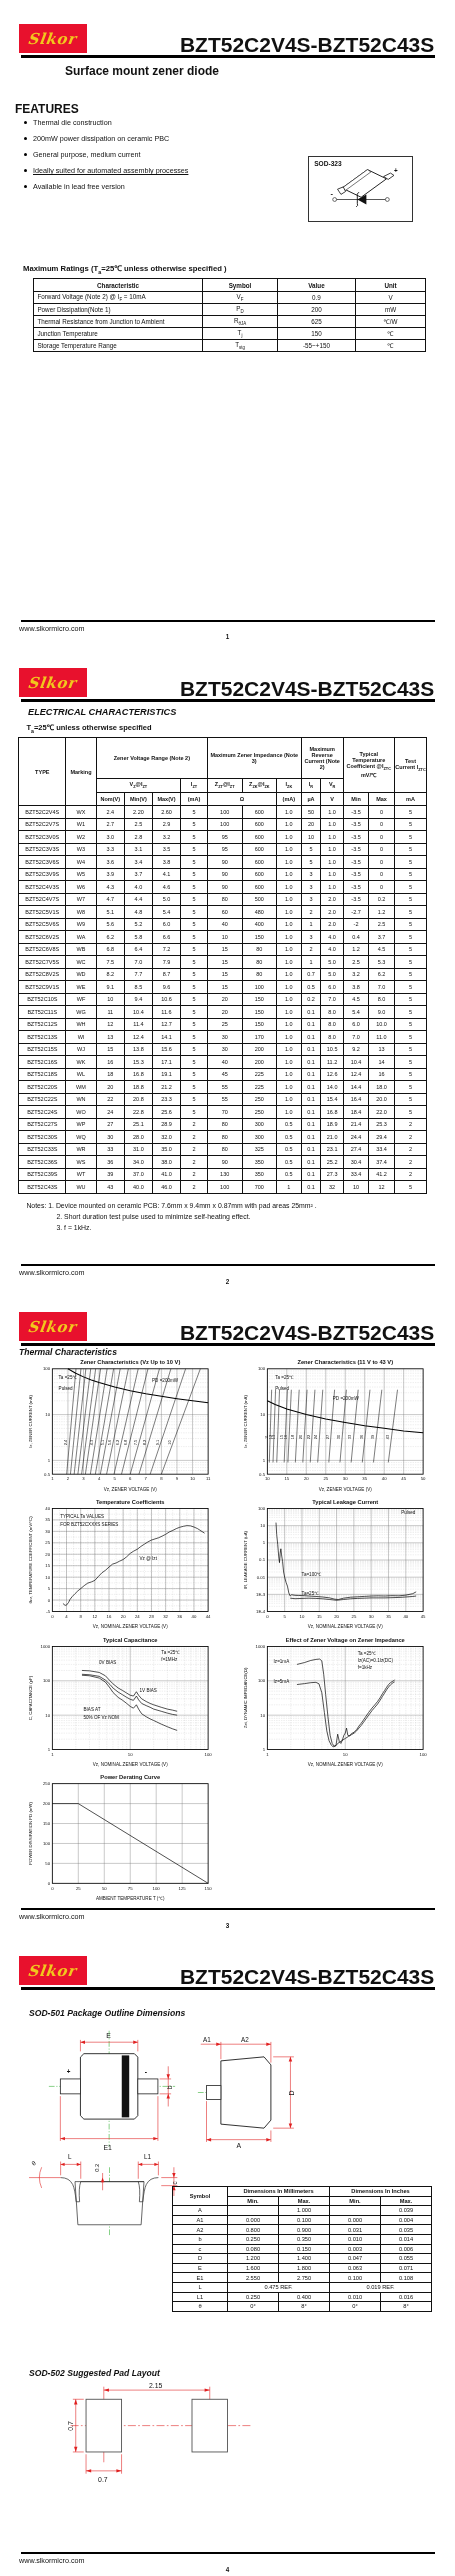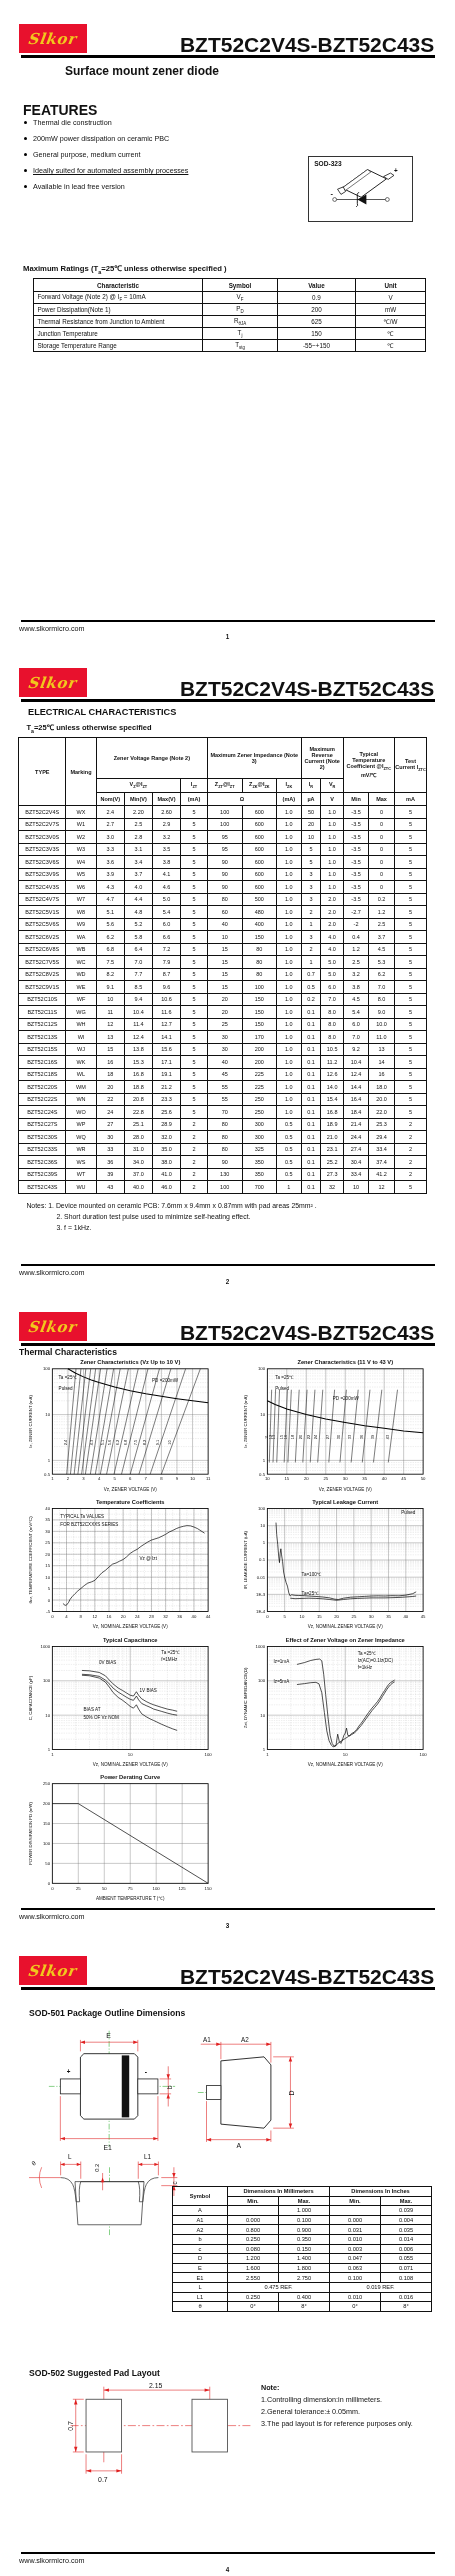--- a/index.html
+++ b/index.html
@@ -8,21 +8,21 @@
   .abs{position:absolute;}
   .logo{position:absolute;left:19px;width:68px;height:29px;background:#e8112d;display:flex;align-items:center;justify-content:center;}
   .logo span{font-family:"DejaVu Serif",serif;font-style:italic;font-weight:bold;font-size:15px;color:#f2c71d;transform:skewX(-10deg);letter-spacing:0.6px;}
   .doctitle{position:absolute;right:20.7px;font-size:21px;font-weight:bold;letter-spacing:0px;white-space:nowrap;}
   .hbar{position:absolute;left:20.7px;width:414px;height:2.9px;background:#000;}
   .fbar{position:absolute;left:20.7px;width:414px;height:2.3px;background:#000;}
   .site{position:absolute;left:19px;font-size:7.2px;}
   .pagenum{position:absolute;left:0;width:100%;text-align:center;font-size:6.3px;font-weight:bold;}
   .subtitle{position:absolute;left:19px;font-size:12px;font-weight:bold;margin-left:46px;}
   .h2{position:absolute;font-size:8px;font-weight:bold;}
-  .h2big{position:absolute;font-size:9.2px;font-weight:bold;}
+  .h2big{position:absolute;font-size:9.2px;font-weight:bold;font-style:italic;}
   .feat-item{position:absolute;left:33px;font-size:7.2px;}
   .dot{position:absolute;left:24px;width:3.4px;height:3.4px;border-radius:50%;background:#000;}
   .sodbox{position:absolute;left:308px;top:156px;width:103px;height:64px;border:0.9px solid #333;}
   .sodlabel{position:absolute;left:5.2px;top:2.9px;font-size:6.6px;font-weight:bold;}
   table{border-collapse:collapse;}
   .t1{position:absolute;left:33px;top:278px;width:393px;font-size:6.3px;border:1.1px solid #000;table-layout:fixed;}
   .t1 th,.t1 td{border:0.6px solid #111;height:11px;padding:0 3.4px;text-align:center;font-weight:normal;}
   .t1 th{font-weight:bold;height:12px;}
   .t1 td:first-child{text-align:left;}
   .t2{position:absolute;left:18.4px;top:737px;width:409px;font-size:5.5px;border:1.1px solid #000;table-layout:fixed;}
@@ -44,21 +44,21 @@
 
 <div id="doc">
 
   <div class="logo" style="top:24px;">
       <span>Slkor</span>
     </div>
   <div class="doctitle" style="top:33px;">BZT52C2V4S-BZT52C43S</div>
   <div class="hbar" style="top:55px;"></div>
   <div class="subtitle" style="top:64px;">Surface mount zener diode</div>
 
-  <div class="h2" style="left:23px;top:102px;font-size:14px;text-align:right;">FEATURES</div>
+  <div class="h2" style="left:15px;top:102px;font-size:12px;text-align:right;">FEATURES</div>
   <div class="dot" style="top:121px;"></div>
   <div class="feat-item" style="top:118px;">Thermal die construction</div>
   <div class="dot" style="top:137px;"></div>
   <div class="feat-item" style="top:134px;">200mW power dissipation on ceramic PBC</div>
   <div class="dot" style="top:153px;"></div>
   <div class="feat-item" style="top:150px;">General purpose, medium current</div>
   <div class="dot" style="top:169px;"></div>
   <div class="feat-item" style="top:166px;text-decoration:underline;">Ideally suited for automated assembly processes</div>
   <div class="dot" style="top:185px;"></div>
   <div class="feat-item" style="top:182px;">Available in lead free version</div>
@@ -1425,25 +1425,19 @@
       <polygon points="17,122 14,113 20,113" fill="#e02020"></polygon>
     <text x="12" y="85" font-size="12" fill="#e02020" transform="rotate(-90 12 85)">0.7</text>
     <line x1="35" y1="126" x2="35" y2="160" stroke="#e02020" stroke-width="1"></line>
     <line x1="97" y1="126" x2="97" y2="160" stroke="#e02020" stroke-width="1"></line>
     <line x1="35" y1="155" x2="97" y2="155" stroke="#e02020" stroke-width="1"></line>
     <polygon points="35,155 44,152 44,158" fill="#e02020"></polygon>
       <polygon points="97,155 88,152 88,158" fill="#e02020"></polygon>
     <text x="56" y="174" font-size="12" fill="#e02020">0.7</text>
   </svg>
 
-  <div class="notesblock" style="left:261px;top:2382px;font-size:7.2px;line-height:12px;">
-    <div style="font-weight:bold;">Note:</div>
-    <div>1.Controlling dimension:in millimeters.</div>
-    <div>2.General tolerance:± 0.05mm.</div>
-    <div>3.The pad layout is for reference purposes only.</div>
-  </div>
 
   <div class="fbar" style="top:2552px;"></div>
   <div class="site" style="top:2556px;">www.slkormicro.com</div>
   <div class="pagenum" style="top:2566px;">4</div>
 
 </div>
 
 
 </body></html>

